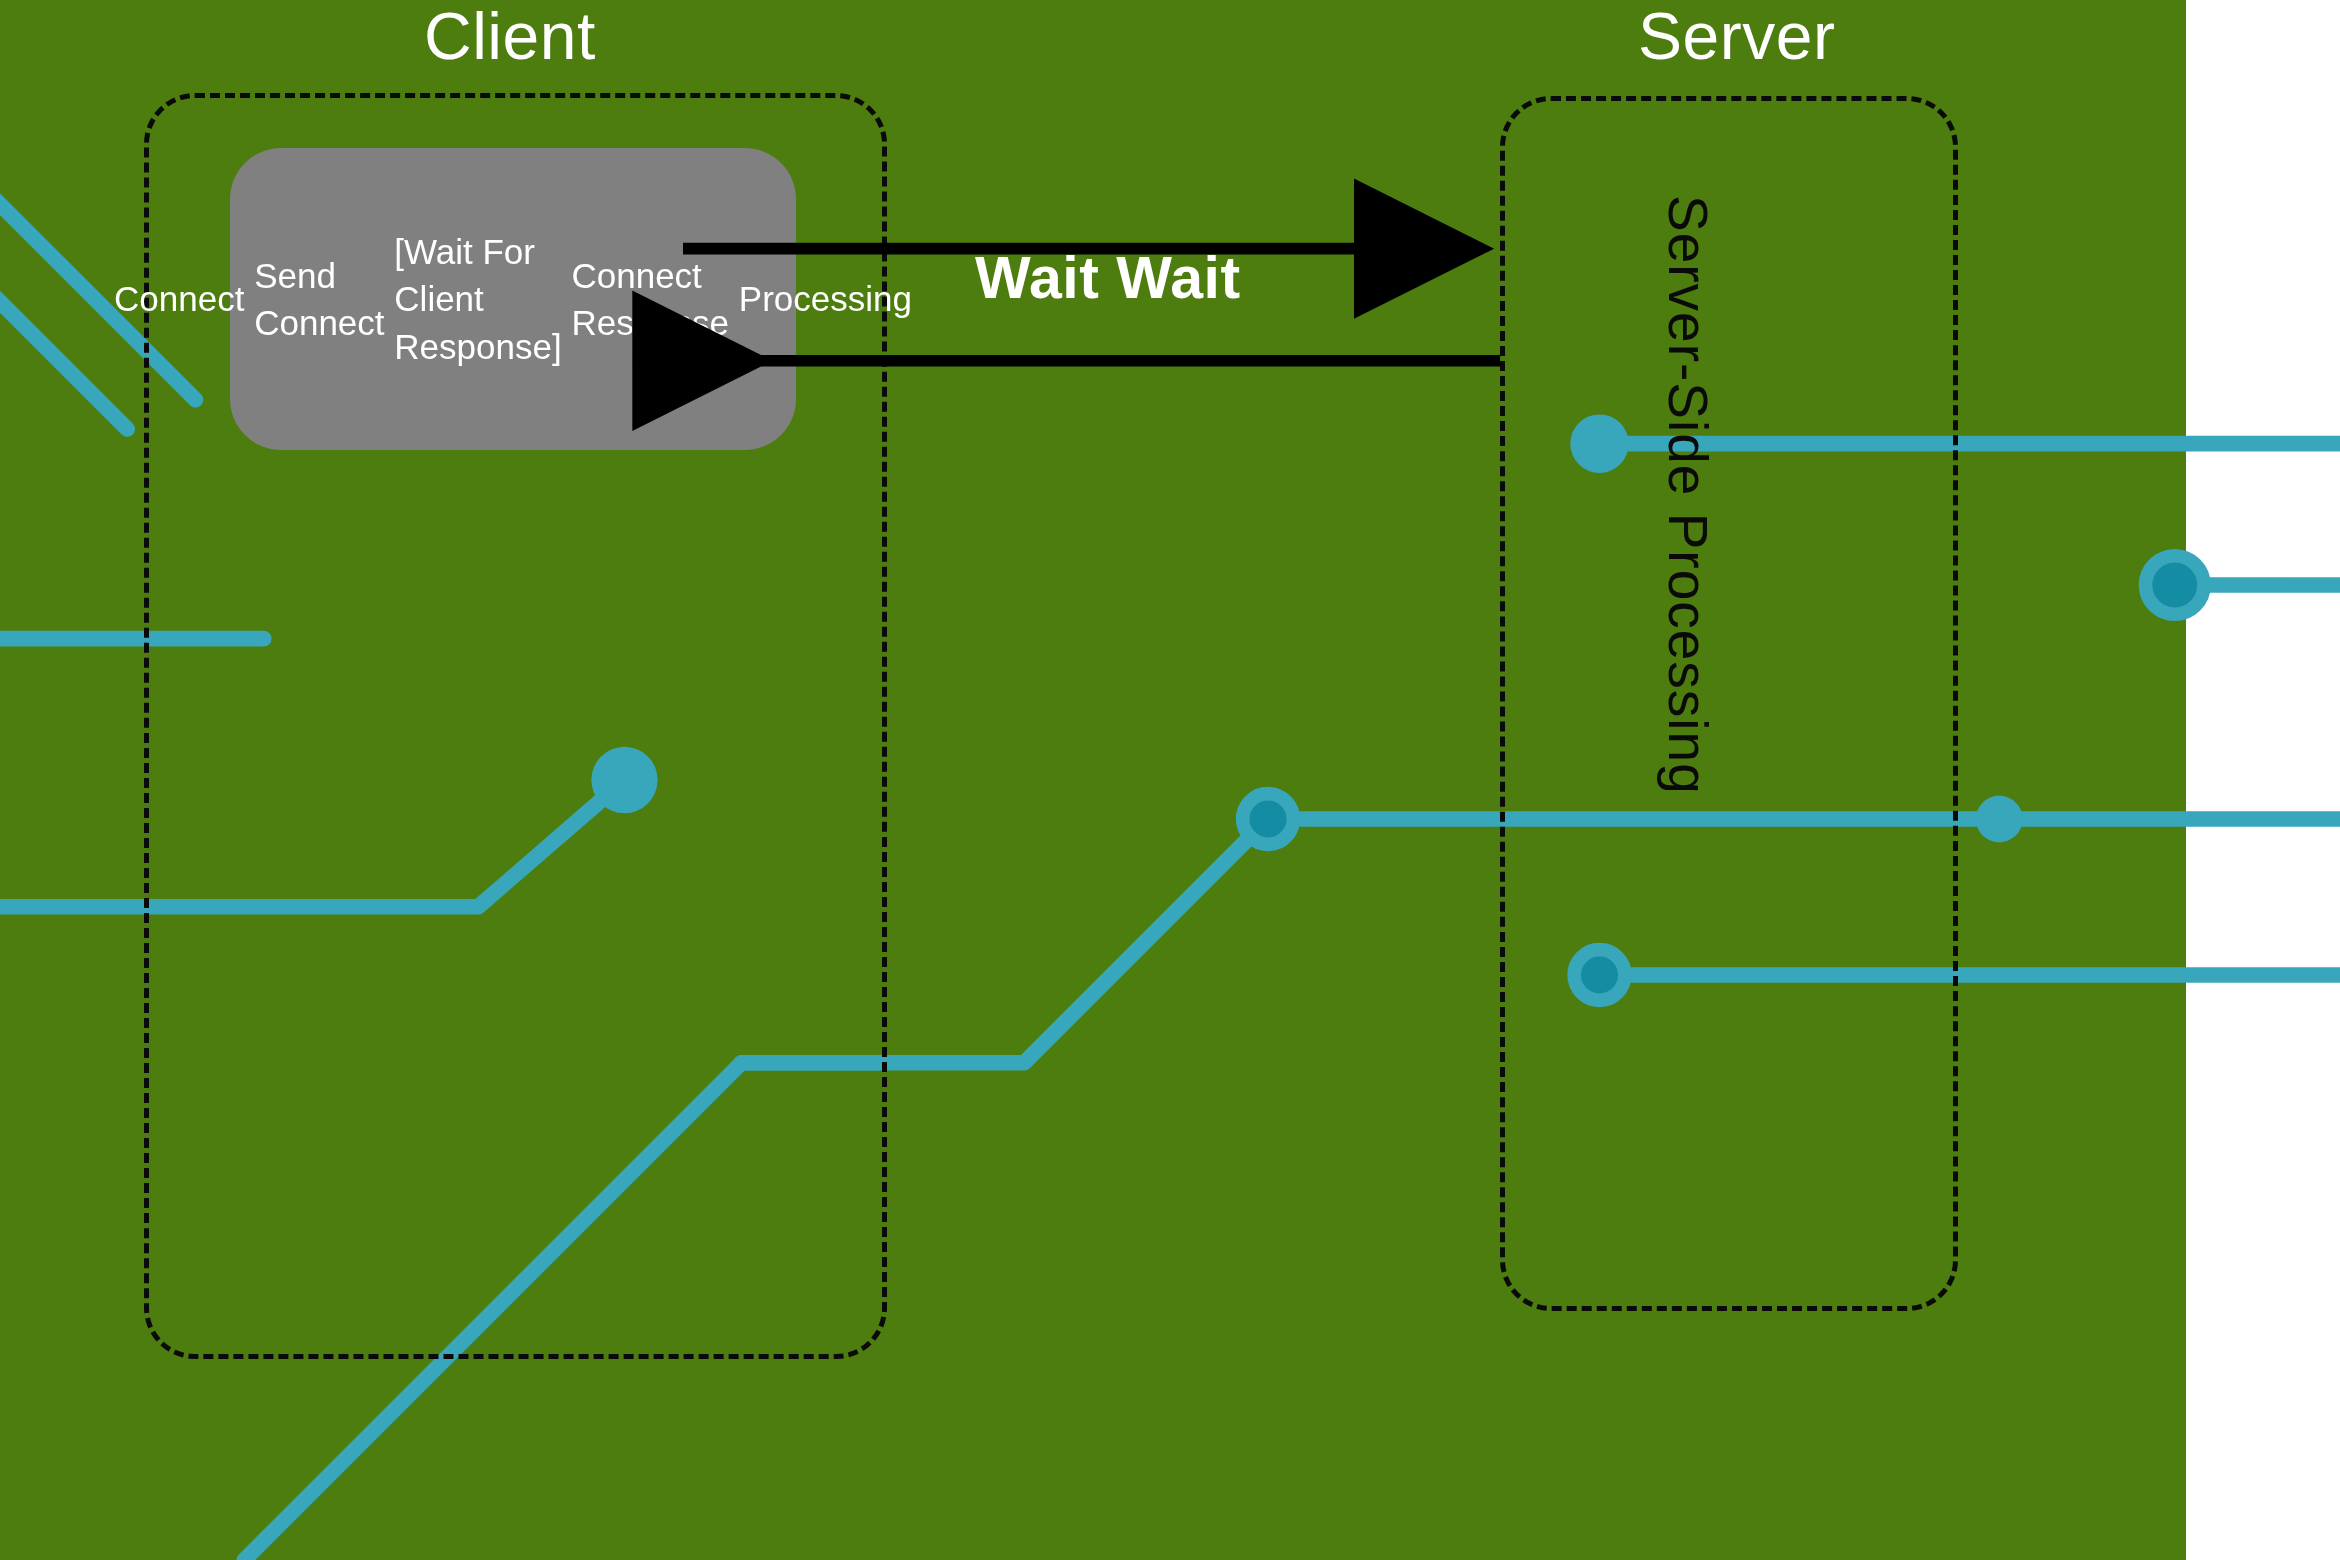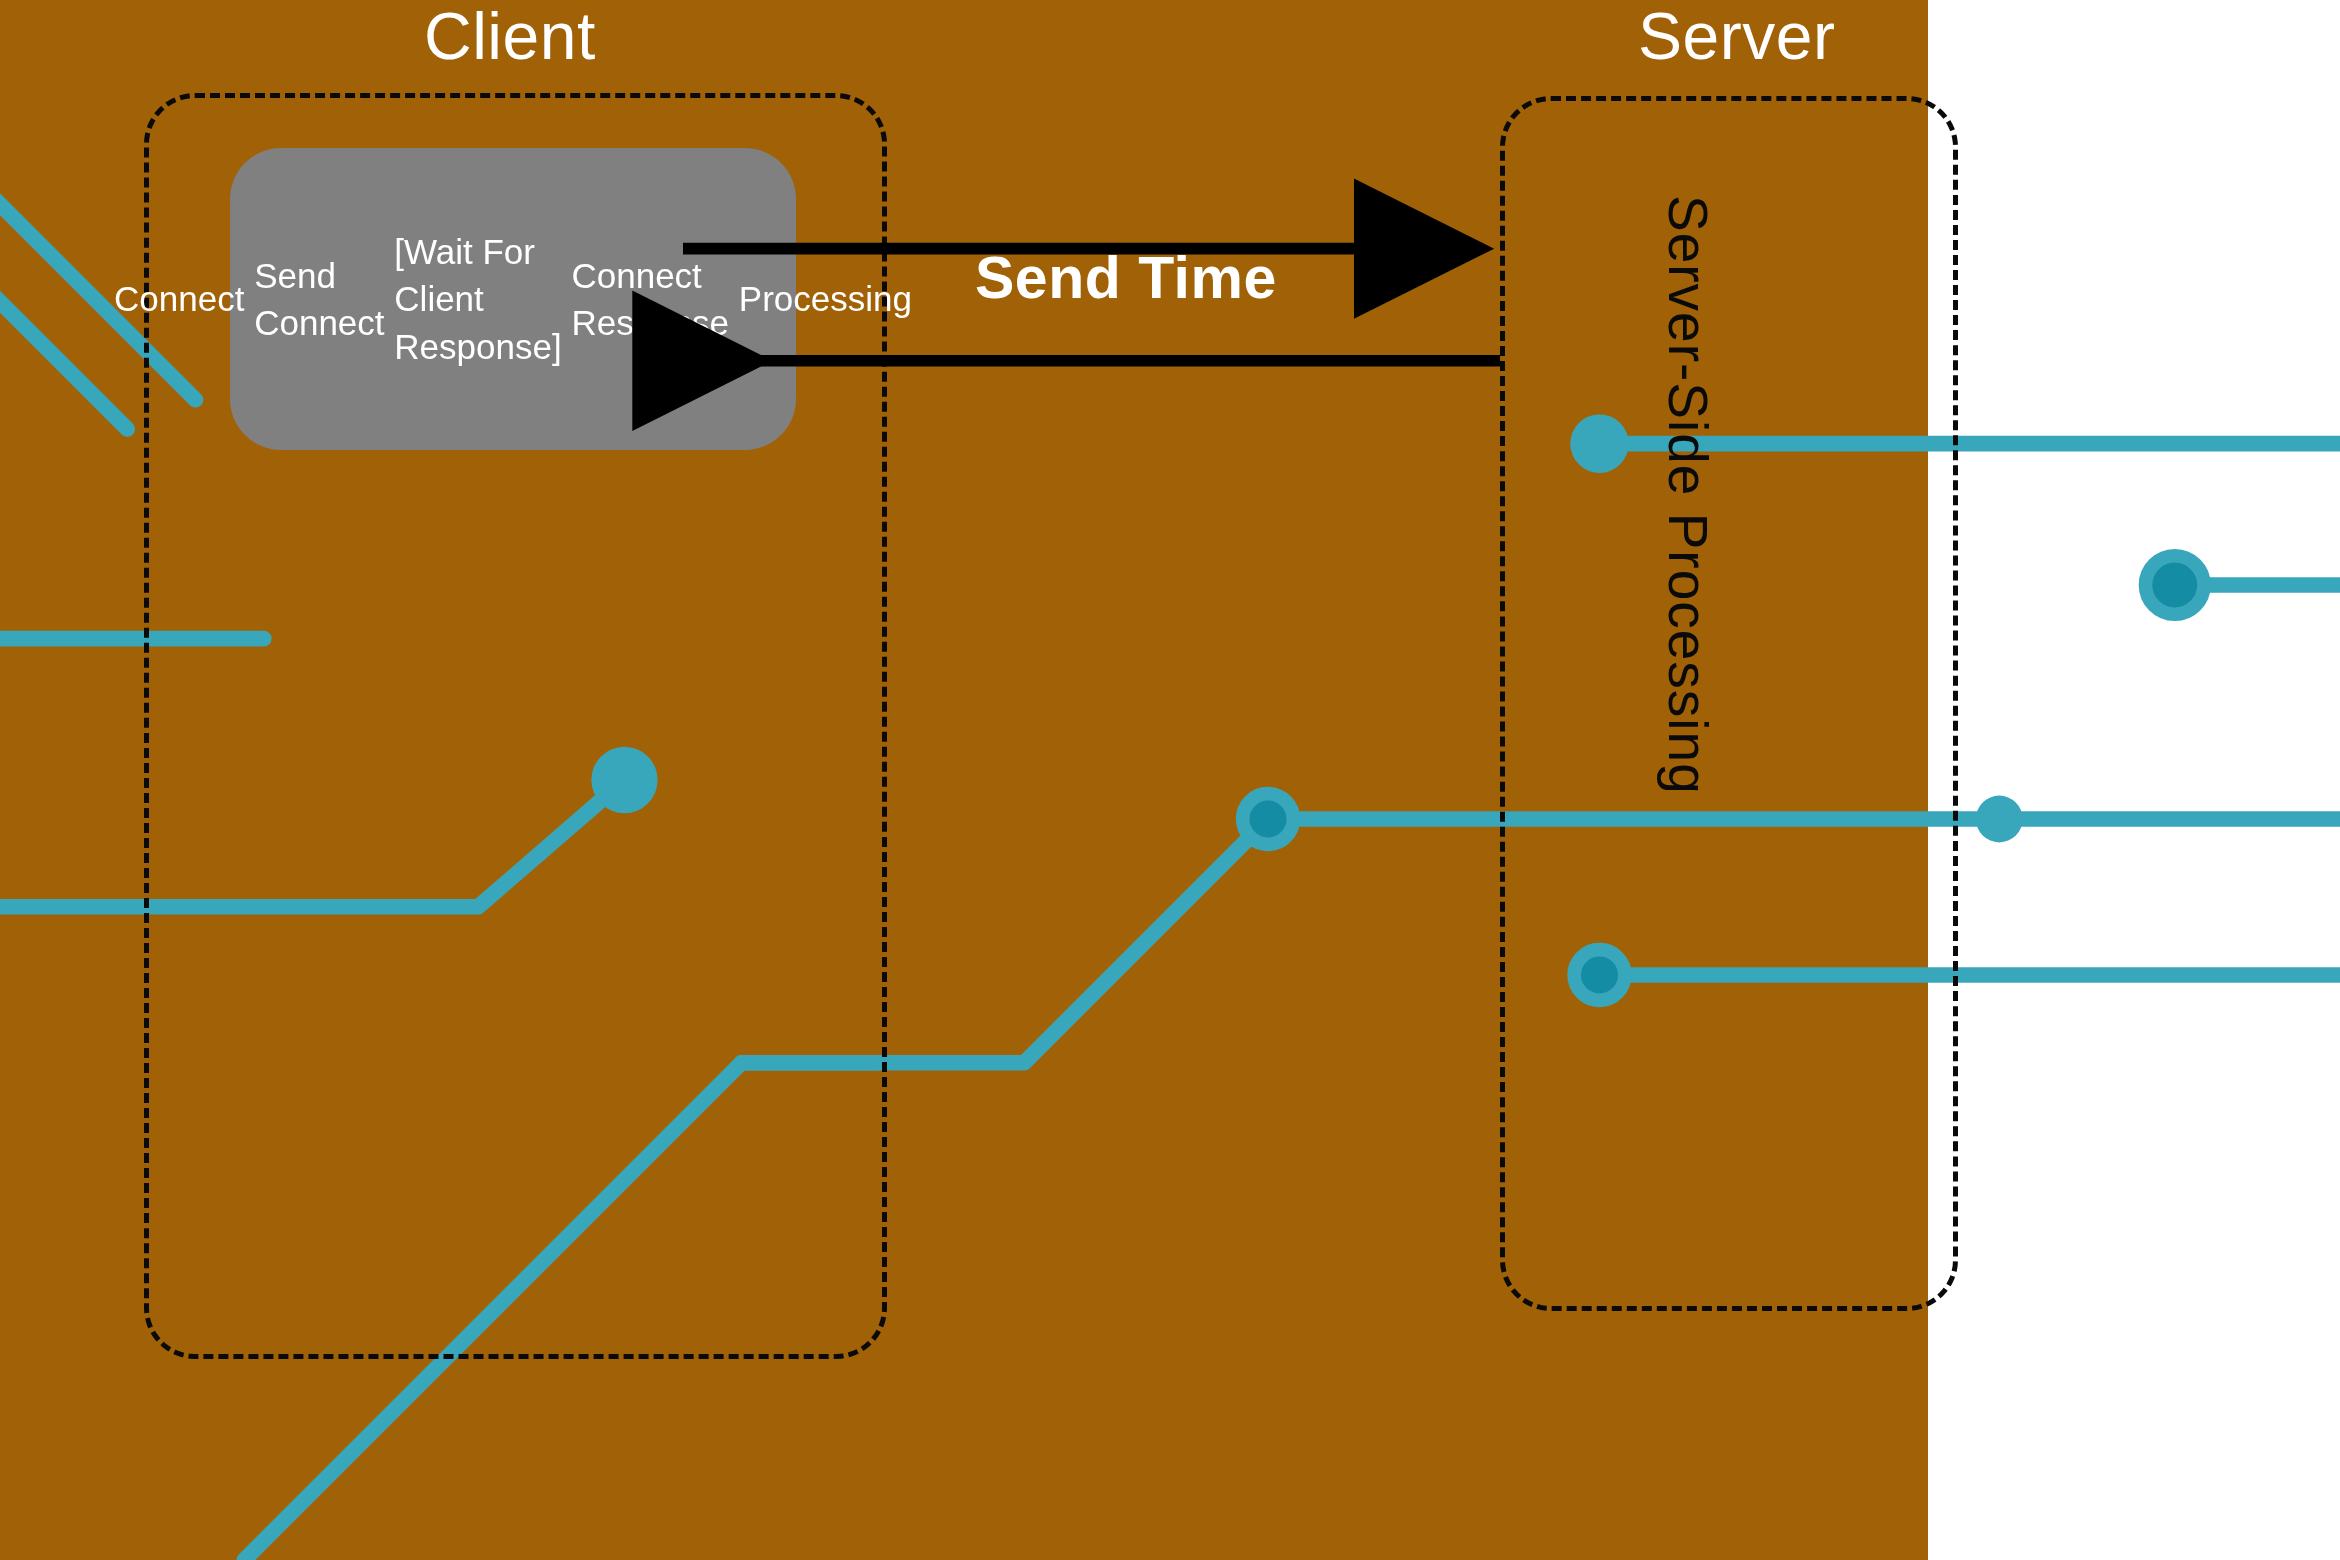--- a/index.html
+++ b/index.html
@@ -5,23 +5,23 @@
   html, body {
     margin: 0;
     padding: 0;
     width: 2341px;
     height: 1560px;
     overflow: hidden;
     font-family: -apple-system, BlinkMacSystemFont, "Segoe UI", Arial, sans-serif;
   }
   .canvas {
     position: relative;
-    width: 1928px;
+    width: 2186px;
     height: 1560px;
-    background: #a16207;
+    background: #4d7c0f;
   }
   .bg-traces {
     position: absolute;
     inset: 0;
     z-index: 0;
   }
   .title {
     position: absolute;
     color: #ffffff;
     font-size: 66px;
@@ -156,16 +156,16 @@
       <marker id="arrowL" markerWidth="14" markerHeight="14" refX="1" refY="6" orient="auto">
         <path d="M12,0 L0,6 L12,12 Z" fill="#000"></path>
       </marker>
     </defs>
 
     <line x1="700" y1="255" x2="1520" y2="255" stroke="#000" stroke-width="12" marker-end="url(#arrowR)"></line>
 
     <line x1="1538" y1="370" x2="780" y2="370" stroke="#000" stroke-width="12" marker-end="url(#arrowL)"></line>
   </svg>
 
-  <div class="wait-label">Send Time</div>
+  <div class="wait-label">Wait Wait</div>
 
 </div>
 
 
 </body></html>

